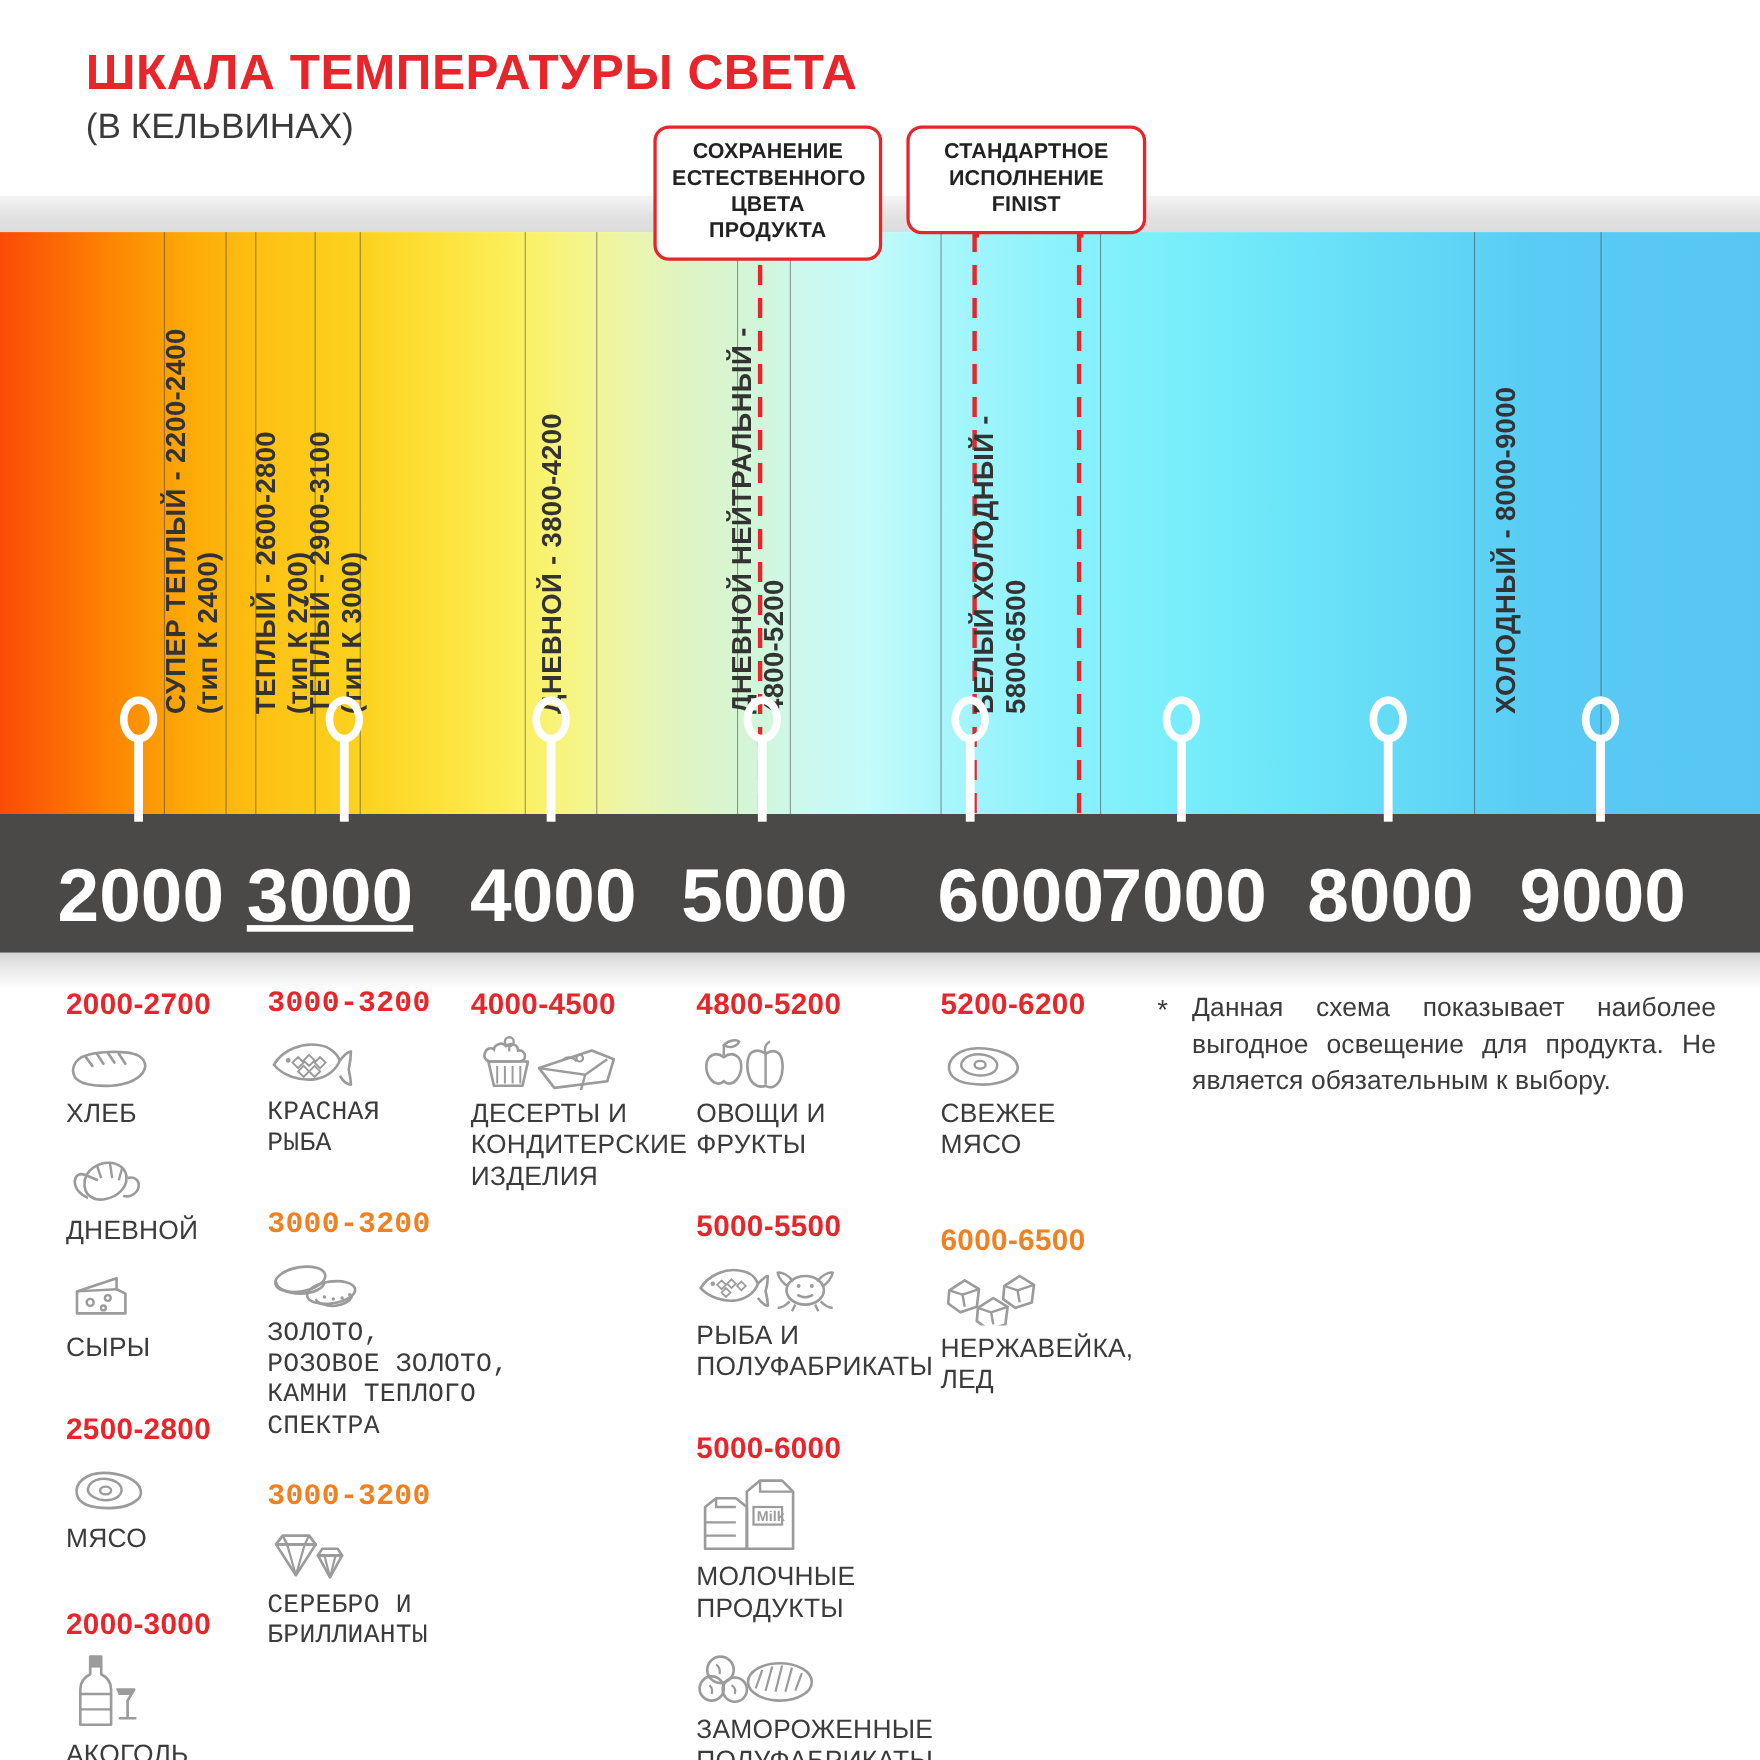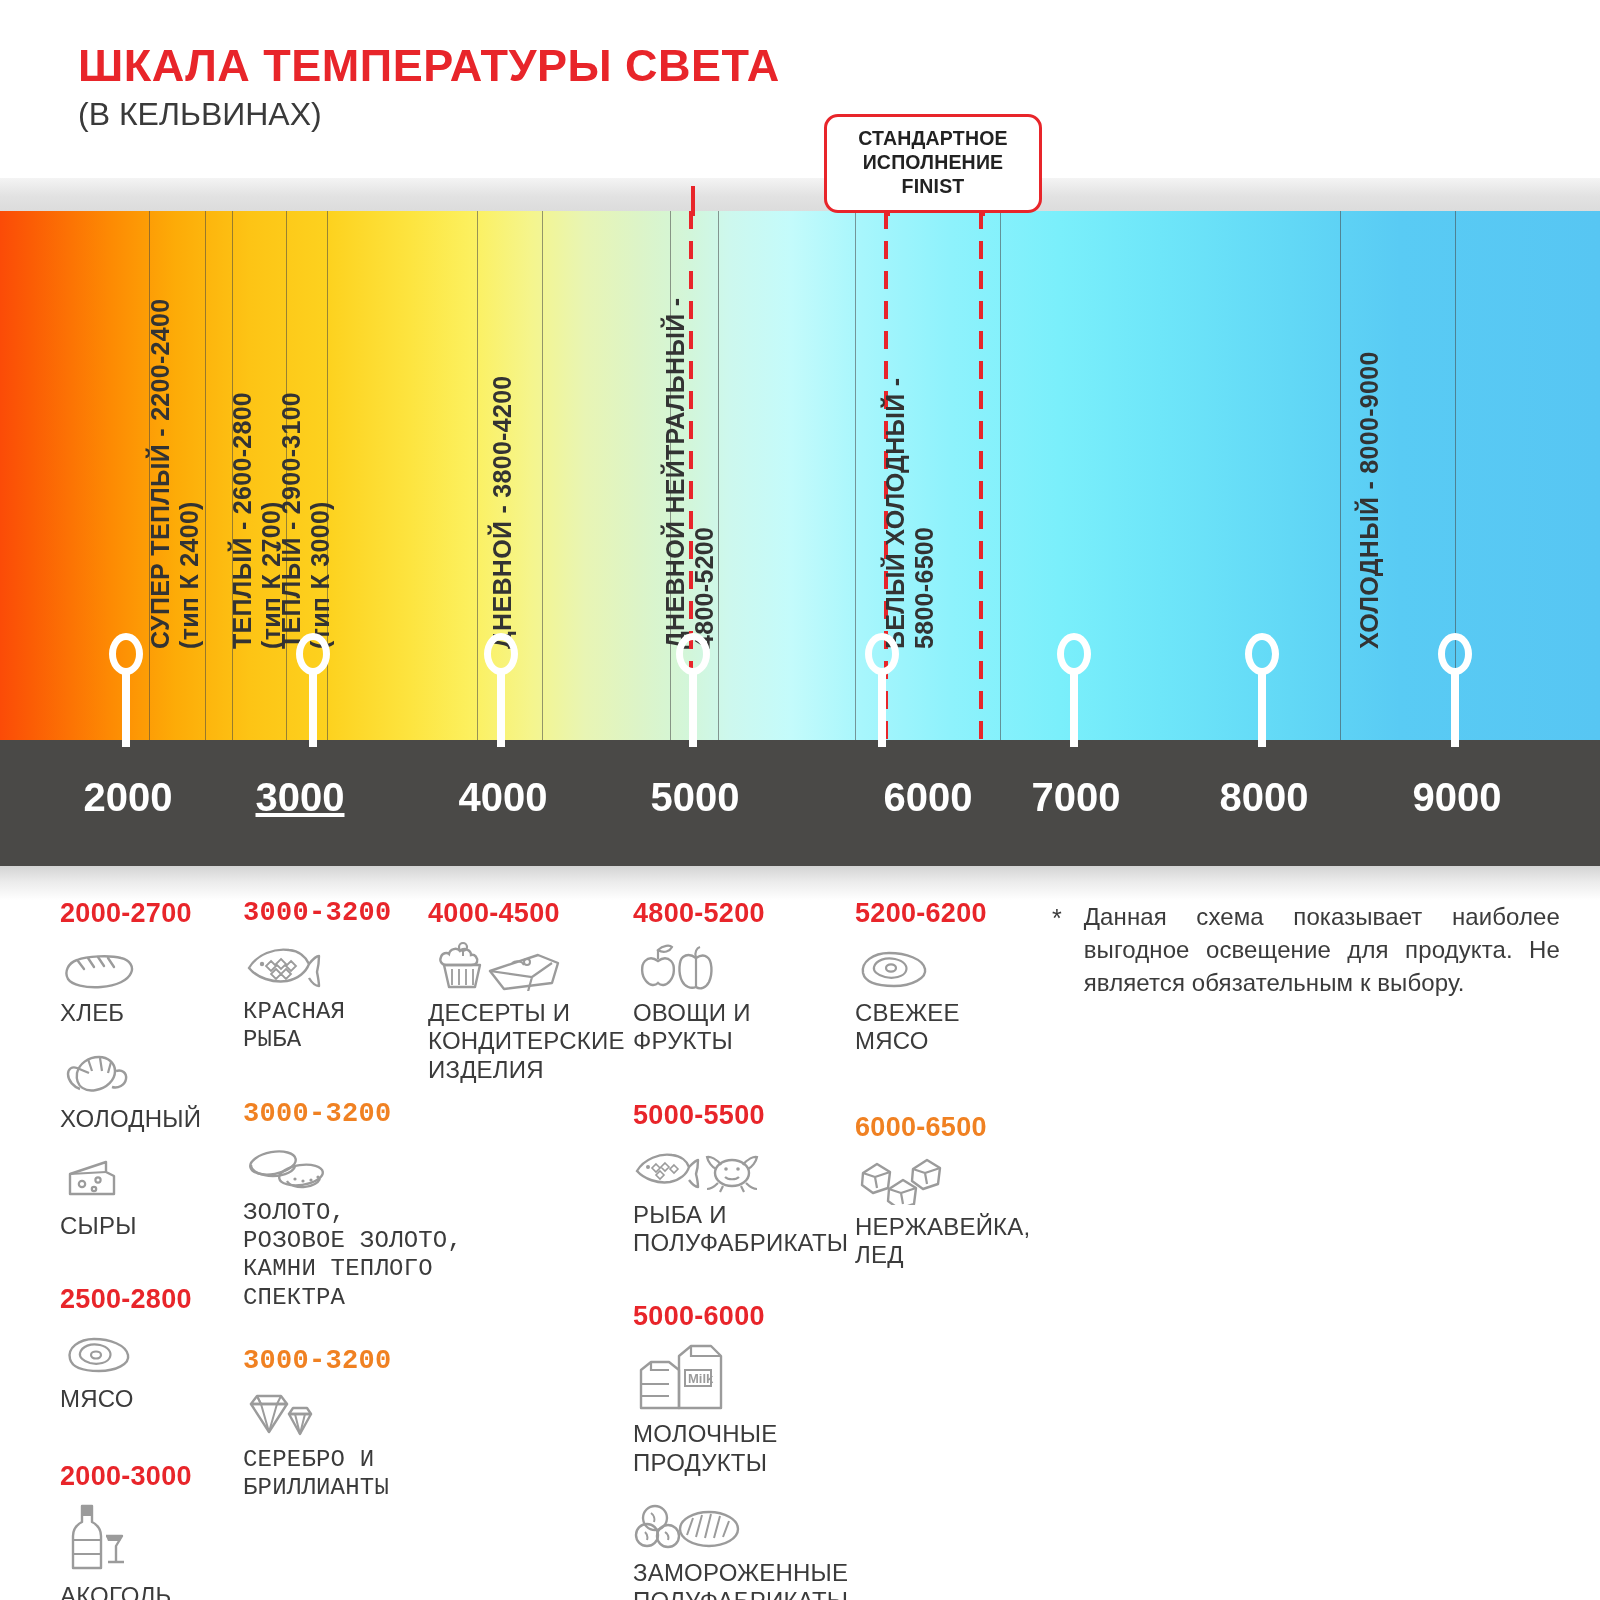--- a/index.html
+++ b/index.html
@@ -111,21 +111,21 @@
     width: 8px; height: 78px; background: #ffffff;
   }
 
   
   .scalebar {
     position: absolute; left: 0; top: 740px; width: 1600px; height: 126px;
     background: #4a4947; z-index: 2;
   }
   .scalenum {
     position: absolute; top: 775px;
-    font-size: 40px; font-weight: bold; color: #ffffff;
+    font-size: 68px; font-weight: bold; color: #ffffff;
     letter-spacing: 0px; transform: translateX(-50%);
     z-index: 8; white-space: nowrap;
   }
   .underbar {
     position: absolute; left: 0; top: 866px; width: 1600px; height: 34px;
     background: linear-gradient(180deg, #d4d4d4 0%, #ebebeb 45%, #ffffff 100%);
   }
 
   
   .legend { position: absolute; left: 0; top: 898px; width: 1600px; }
@@ -159,20 +159,25 @@
 </head>
 <body>
 
 <div id="root">
 
   <div class="title">ШКАЛА ТЕМПЕРАТУРЫ СВЕТА</div>
   <div class="subtitle">(В КЕЛЬВИНАХ)</div>
 
   <div class="top-band"></div>
 
+  <div class="callout" style="left:594px; top:114px; width:208px;">
+    <div>СОХРАНЕНИЕ</div>
+    <div>ЕСТЕСТВЕННОГО</div>
+    <div>ЦВЕТА ПРОДУКТА</div>
+  </div>
   <div class="callout-stem" style="left:691px; top:186px; height:30px;"></div>
 
   <div class="callout" style="left:824px; top:114px; width:218px;">
     <div>СТАНДАРТНОЕ</div>
     <div>ИСПОЛНЕНИЕ</div>
     <div>FINIST</div>
   </div>
   <div class="callout-stem" style="left:886px; top:186px; height:30px;"></div>
   <div class="callout-stem" style="left:981px; top:186px; height:30px;"></div>
   <div class="callout-bridge" style="left:886px; top:186px; width:99px;"></div>
@@ -274,21 +279,21 @@
         </div>
         <div class="itemlabel">ХЛЕБ</div>
         <div class="ic" style="margin-top:18px;">
           <svg class="icon" width="74" height="48" viewBox="0 0 74 48">
             <path d="M20 40c-6-2-12-8-12-15 0-5 4-8 9-6l12 5" fill="none" stroke="#9b9b9b" stroke-width="2.4"></path>
             <path d="M17 24c2-9 11-16 22-16 9 0 16 6 16 14 0 9-8 17-19 19-9 2-21-2-19-17z" fill="none" stroke="#9b9b9b" stroke-width="2.4"></path>
             <path d="M28 10l4 12M40 9l2 13M51 13l-3 11" fill="none" stroke="#9b9b9b" stroke-width="2.2"></path>
             <path d="M56 22c6-2 11 2 10 8-1 6-8 10-14 8" fill="none" stroke="#9b9b9b" stroke-width="2.4"></path>
           </svg>
         </div>
-        <div class="itemlabel">ХОЛОДНЫЙ</div>
+        <div class="itemlabel">ДНЕВНОЙ</div>
         <div class="ic" style="margin-top:18px;">
           <svg class="icon" width="64" height="48" viewBox="0 0 64 48">
             <path d="M10 38V18L46 6v10l8 4v18z" fill="none" stroke="#9b9b9b" stroke-width="2.4" stroke-linejoin="round"></path>
             <path d="M10 18l36-2" fill="none" stroke="#9b9b9b" stroke-width="2.2"></path>
             <circle cx="22" cy="28" r="3.2" fill="none" stroke="#9b9b9b" stroke-width="2.2"></circle>
             <circle cx="38" cy="24" r="2.6" fill="none" stroke="#9b9b9b" stroke-width="2.2"></circle>
             <circle cx="34" cy="33" r="2.2" fill="none" stroke="#9b9b9b" stroke-width="2.2"></circle>
           </svg>
         </div>
         <div class="itemlabel">СЫРЫ</div>

